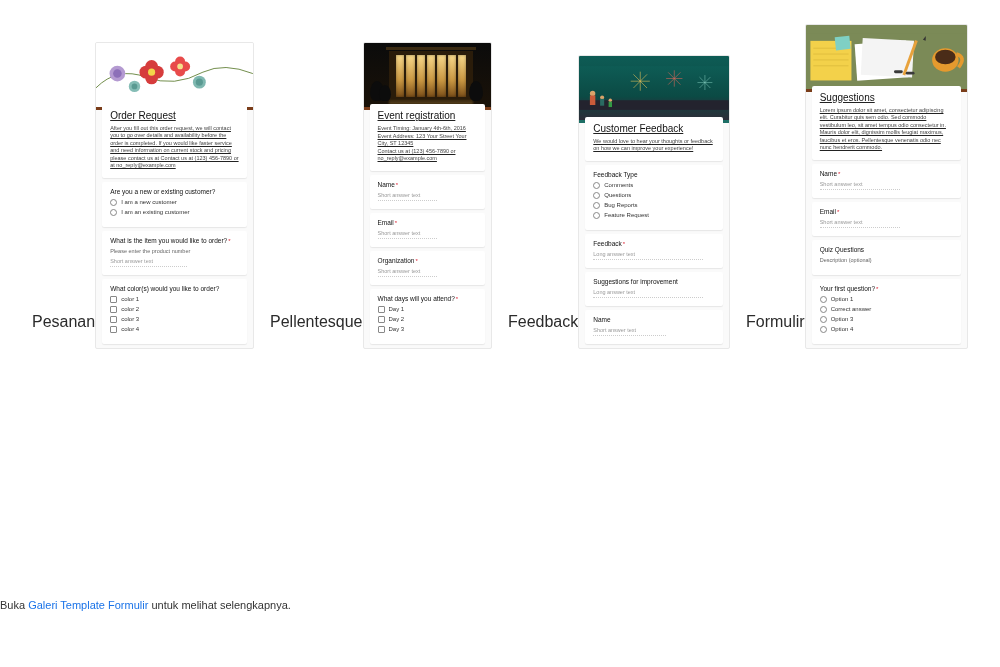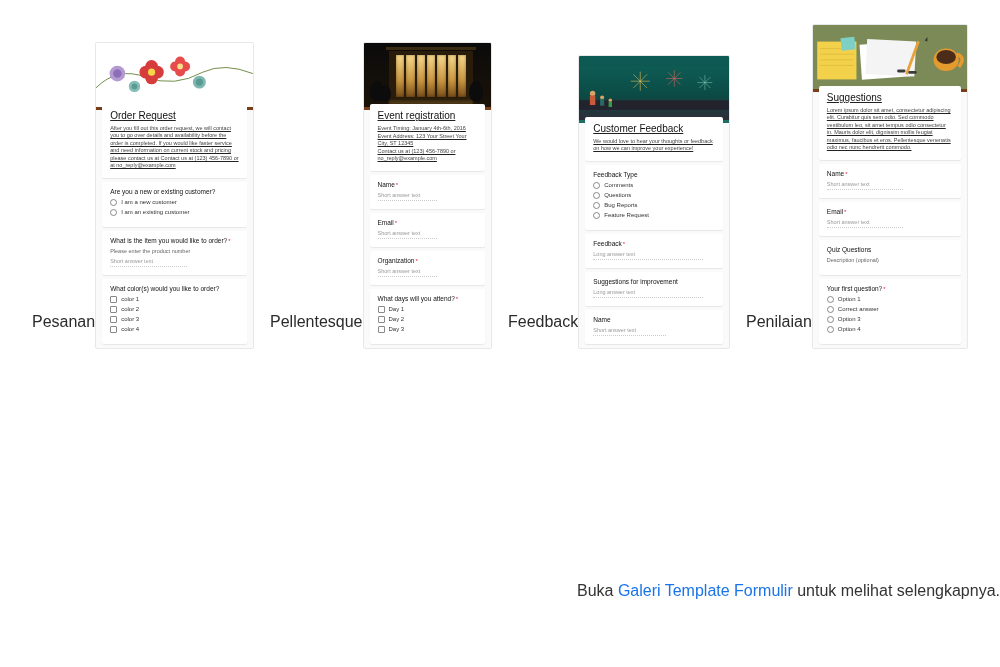--- a/index.html
+++ b/index.html
@@ -63,24 +63,24 @@
     padding-bottom: 2px; width: 60%;
   }
   .answer-long { width: 90%; }
   .choice { display: flex; align-items: center; gap: 4px; margin: 3px 0; }
   .radio { width: 7px; height: 7px; border: 1px solid #888; border-radius: 50%; flex-shrink:0; }
   .check { width: 7px; height: 7px; border: 1px solid #888; border-radius: 1px; flex-shrink:0; }
   .choice-label { font-size: 6px; color: #333; }
   .req { color: #d23; font-size: 6px; margin-left:1px;}
   .bottom-link {
     position: absolute;
-    bottom: 67px;
+    bottom: 56px;
     left: 0; right: 0;
-    text-align: right;
-    font-size: 16px;
+    text-align: left;
+    font-size: 11px;
     color: #333;
   }
   .bottom-link a { color: #1a73e8; text-decoration: none; }
 
   
 
   
   .banner.flowers { background: #fff; }
   .banner.flowers svg { width:100%; height:100%; }
 
@@ -356,21 +356,21 @@
         <div class="answer-placeholder answer-long">Long answer text</div>
       </div>
       <div class="section">
         <div class="q-label">Name</div>
         <div class="answer-placeholder">Short answer text</div>
       </div>
     </div>
   </div>
 
   <div class="col">
-    <div class="col-title">Penilaian</div>
+    <div class="col-title">Formulir</div>
     <div class="card">
       <div class="banner desk">
         <svg viewBox="0 0 220 64">
           <rect width="220" height="64" fill="#7b8a57"></rect>
 
           <rect x="68" y="12" width="70" height="50" fill="#fff" transform="rotate(-4 103 37)"></rect>
           <rect x="76" y="8" width="70" height="50" fill="#f4f4f4" transform="rotate(3 111 33)"></rect>
 
           <rect x="6" y="10" width="56" height="54" fill="#f3d14a"></rect>
           <line x1="10" y1="20" x2="58" y2="20" stroke="#caa72f" stroke-width="0.6"></line>

